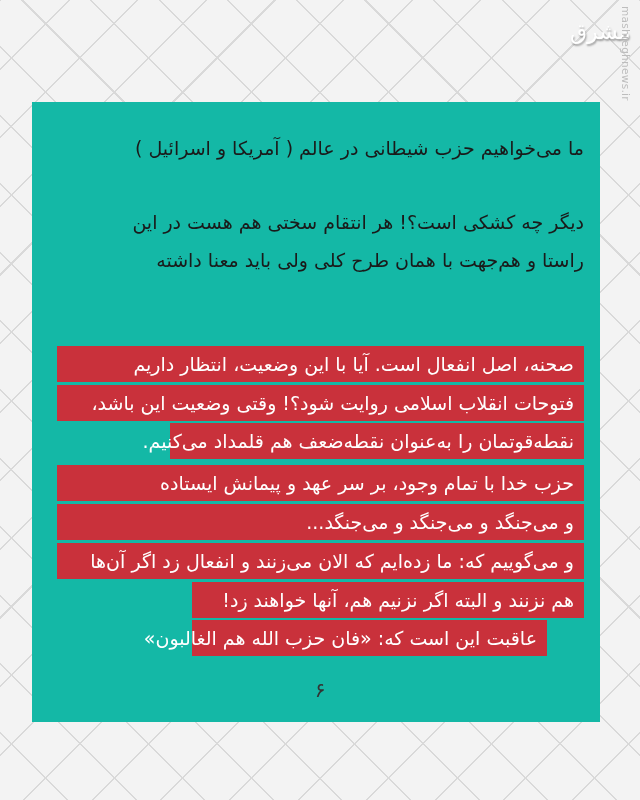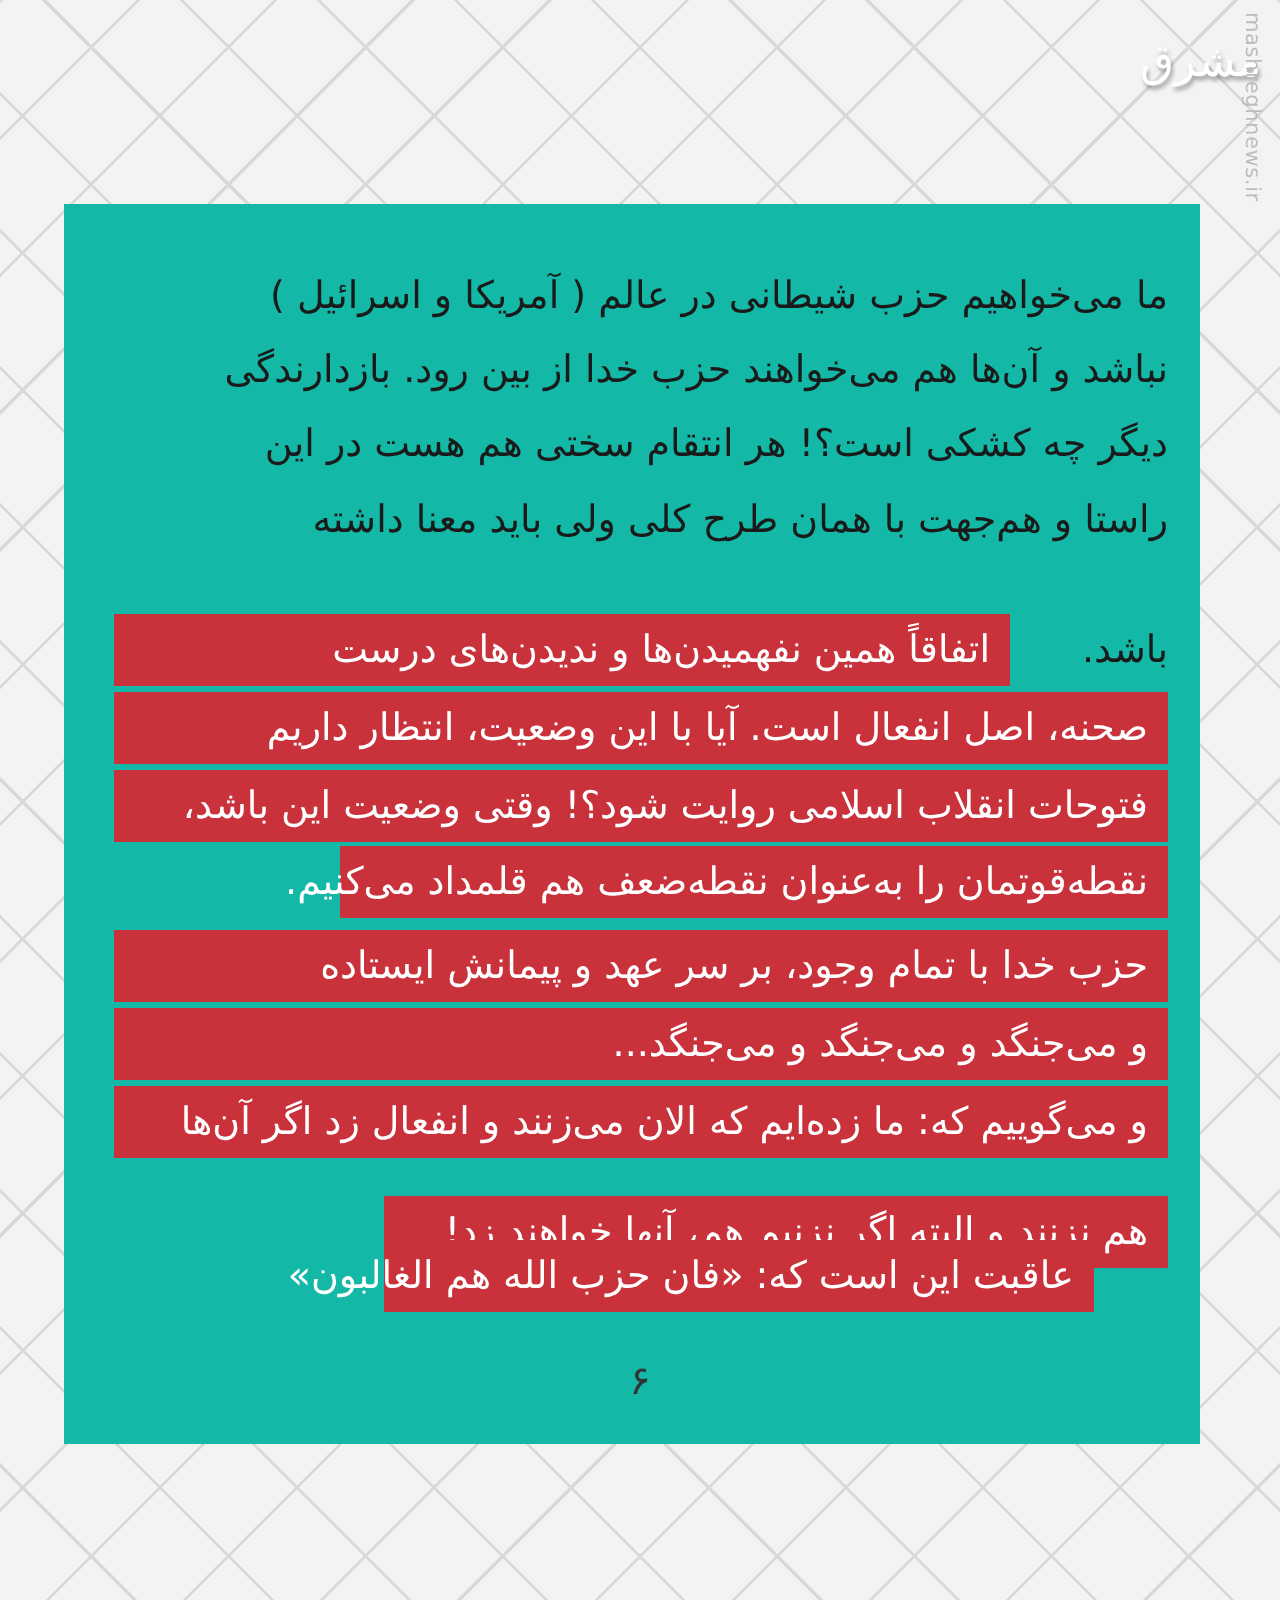--- a/index.html
+++ b/index.html
@@ -43,29 +43,26 @@
   }
 </style>
 </head>
 <body>
 
 <div class="logo">مشرق</div>
 <div class="site">mashreghnews.ir</div>
 
 <div class="card">
   <div class="line" style="left:20px; width:532px; top:28px;">ما می‌خواهیم حزب شیطانی در عالم ( آمریکا و اسرائیل )</div>
-  <div class="line" style="left:20px; width:532px; top:65px;">نباشد و آن‌ها هم می‌خواهند حزب خدا از بین رود. بازدارندگی</div>
   <div class="line" style="left:20px; width:532px; top:102px;">دیگر چه کشکی است؟! هر انتقام سختی هم هست در این</div>
   <div class="line" style="left:20px; width:532px; top:140px;">راستا و هم‌جهت با همان طرح کلی ولی باید معنا داشته</div>
-  <div class="line" style="left:482px; width:70px; top:205px;">باشد.</div>
 
-  <div class="red" style="left:25px; width:448px; top:205px;">اتفاقاً همین نفهمیدن‌ها و ندیدن‌های درست</div>
   <div class="red" style="left:25px; width:527px; top:244px;">صحنه، اصل انفعال است. آیا با این وضعیت، انتظار داریم</div>
   <div class="red" style="left:25px; width:527px; top:283px;">فتوحات انقلاب اسلامی روایت شود؟! وقتی وضعیت این باشد،</div>
   <div class="red" style="left:138px; width:414px; top:321px;">نقطه‌قوتمان را به‌عنوان نقطه‌ضعف هم قلمداد می‌کنیم.</div>
   <div class="red" style="left:25px; width:527px; top:363px;">حزب خدا با تمام وجود، بر سر عهد و پیمانش ایستاده</div>
   <div class="red" style="left:25px; width:527px; top:402px;padding-left:27px;">و می‌جنگد و می‌جنگد و می‌جنگد...</div>
   <div class="red" style="left:25px; width:527px; top:441px;">و می‌گوییم که: ما زده‌ایم که الان می‌زنند و انفعال زد اگر آن‌ها</div>
-  <div class="red" style="left:160px; width:392px; top:480px;margin-top:16px;">هم نزنند و البته اگر نزنیم هم، آنها خواهند زد!</div>
+  <div class="red" style="left:160px; width:392px; top:480px;">هم نزنند و البته اگر نزنیم هم، آنها خواهند زد!</div>
   <div class="red" style="left:160px; width:355px; top:518px;padding-left:14px;">عاقبت این است که: «فان حزب الله هم الغالبون»</div>
 
   <div class="pagenum" style="left:268px; top:576px;">۶</div>
 </div>
 
 </body></html>

